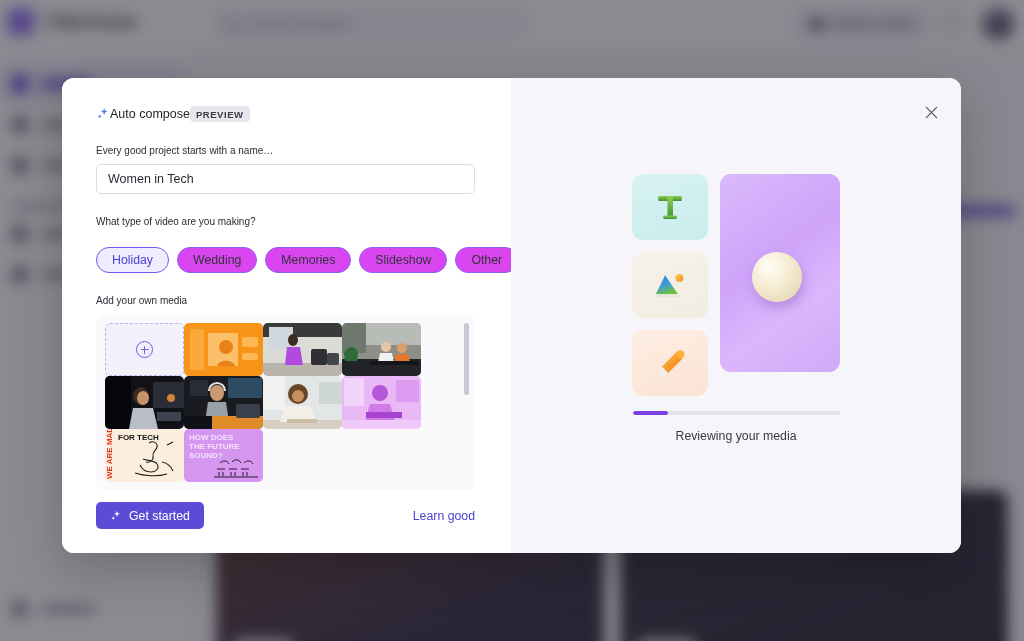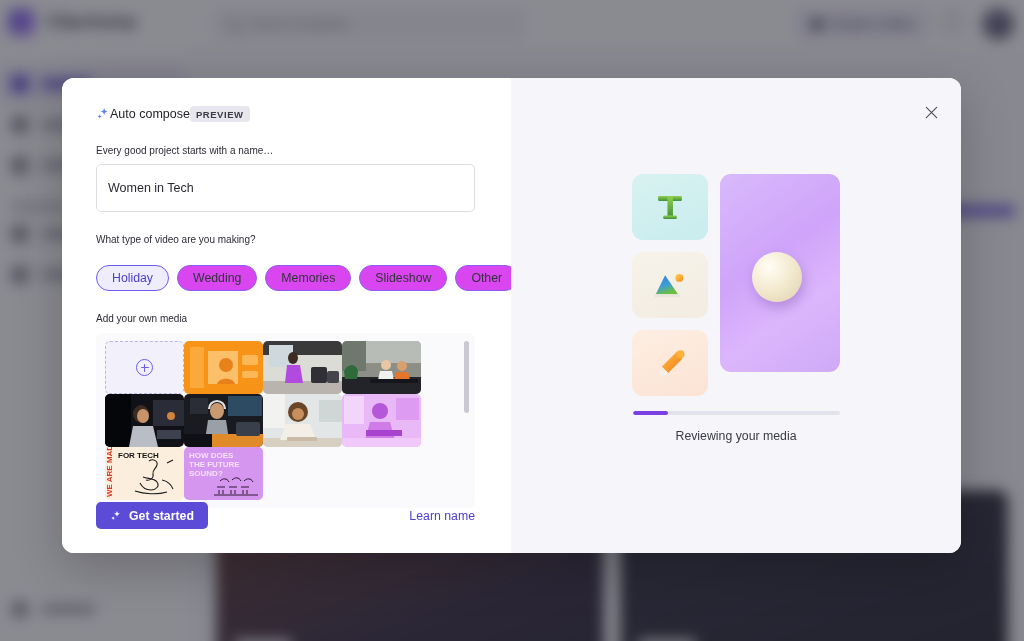--- a/index.html
+++ b/index.html
@@ -133,21 +133,21 @@
 
   .modal-title {
     margin-top: 13px; font-size: 21.5px; font-weight: 700; color: #1b1b22;
     letter-spacing: -.1px;
   }
 
   .field-label {
     margin-top: 22px; font-size: 10px; color: #2b2b34; font-weight: 400;
   }
   .name-input {
-    margin-top: 8px; width: 379px; height: 48px;
+    margin-top: 8px; width: 379px; height: 30px;
     border: 1px solid #dcdce2; border-radius: 5px; background: #fff;
     font-family: "Liberation Sans", sans-serif; font-size: 12.5px;
     color: #2b2b34; padding: 0 11px; outline: none;
   }
   .name-input::placeholder { color: #9b9ba6; }
 
   .chips { margin-top: 20px; display: flex; gap: 8px; }
   .chip {
     height: 26px; padding: 0 15px; border-radius: 13px;
     border: 1px solid #8b5cf6; background: #d946ef;
@@ -188,21 +188,21 @@
     width: 5px; height: 72px; border-radius: 3px; background: #c9c9d4;
   }
 
   .footer {
     position: absolute; left: 34px; right: 34px; bottom: 24px;
     display: flex; align-items: center; justify-content: space-between;
     width: 379px;
   }
   .get-started {
     height: 27px; padding: 0 14px; border-radius: 5px; border: none;
-    background: #5b4bd6; color: #fff; font-size: 12.3px; font-weight: 700;
+    background: #5b4bd6; color: #fff; font-size: 12.3px; font-weight: 400;
     font-family: "Liberation Sans", sans-serif;
     display: flex; align-items: center; gap: 7px; cursor: pointer;
   }
   .learn-more {
     font-size: 12.3px; color: #4b3fd0; text-decoration: none; cursor: pointer;
   }
 
   .close-btn {
     position: absolute; right: 17px; top: 21px; width: 26px; height: 26px;
     border: none; background: transparent; cursor: pointer;
@@ -500,21 +500,21 @@
       </div>
 
       <div class="footer">
         <button class="get-started">
           <svg width="12" height="12" viewBox="0 0 16 16">
             <path d="M9.3 1.2 10.4 4 13.2 5.1 10.4 6.2 9.3 9 8.2 6.2 5.4 5.1 8.2 4Z" fill="#ffffff"></path>
             <path d="M4.2 8.4 4.9 10.1 6.6 10.8 4.9 11.5 4.2 13.2 3.5 11.5 1.8 10.8 3.5 10.1Z" fill="#ffffff"></path>
           </svg>
           <span>Get started</span>
         </button>
-        <a class="learn-more">Learn name</a>
+        <a class="learn-more">Learn good</a>
       </div>
     </div>
 
     <div class="pane-right">
 
       <button class="close-btn">
         <svg width="15" height="15" viewBox="0 0 16 16">
           <path d="M2.5 2.5 13.5 13.5 M13.5 2.5 2.5 13.5" stroke="#55555f" stroke-width="1.3" stroke-linecap="round"></path>
         </svg>
       </button>

